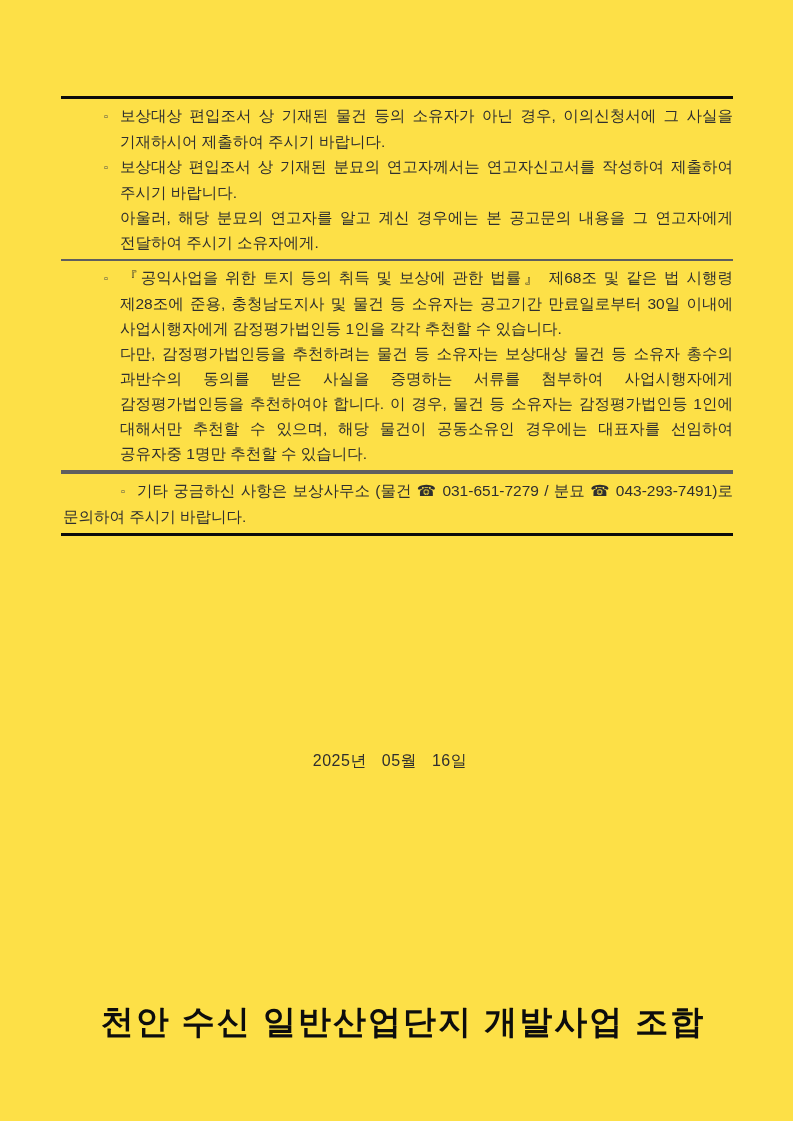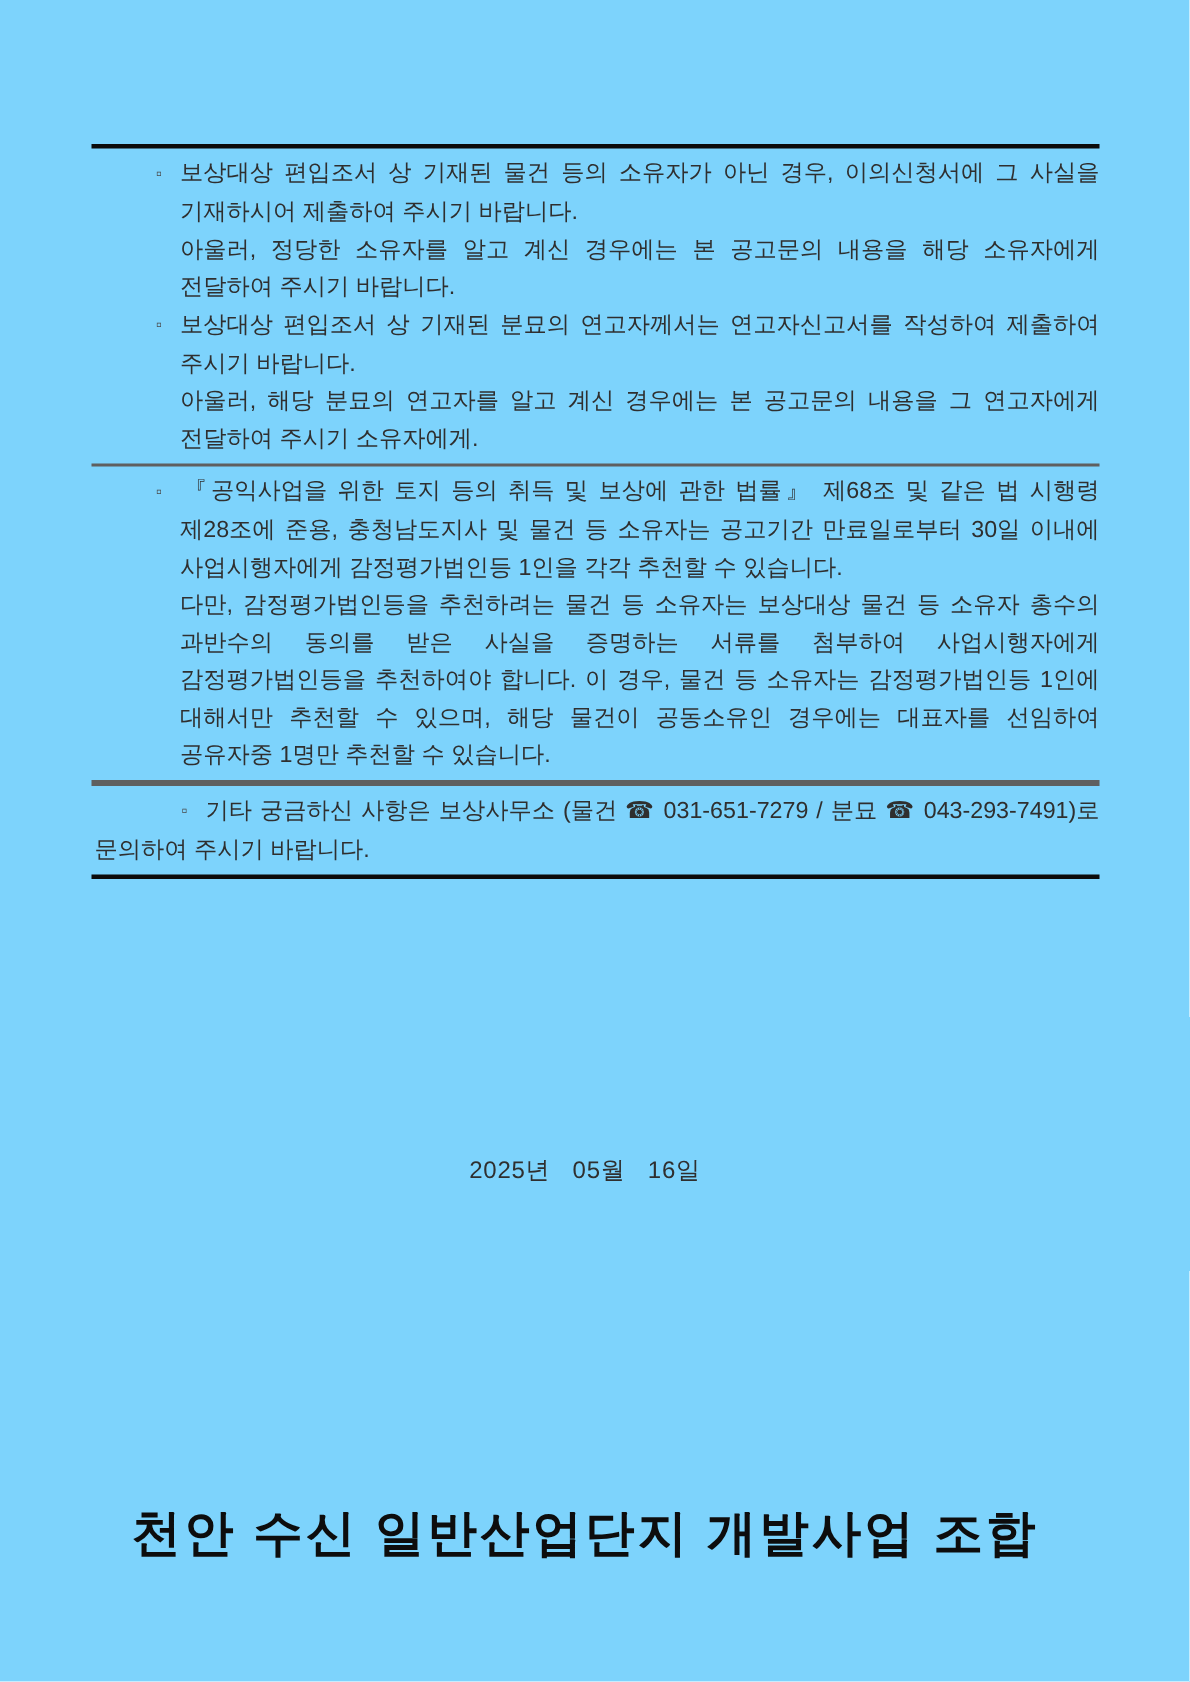--- a/index.html
+++ b/index.html
@@ -5,21 +5,21 @@
   html, body { margin: 0; padding: 0; background: #ffffff; }
   body {
     font-family: "Liberation Sans", "DejaVu Sans", sans-serif;
     color: #2f2f2f;
     -webkit-font-smoothing: antialiased;
   }
   .page {
     position: relative;
     width: 793px;
     height: 1121px;
-    background: #7dd3fc;
+    background: #fde047;
     overflow: hidden;
   }
   .content {
     position: absolute;
     top: 96px;
     left: 61px;
     width: 672px;
   }
   .rule { border: none; margin: 0; }
   .rule.thick { border-top: 3px solid #0b0b0b; }
@@ -44,54 +44,53 @@
     vertical-align: 1px;
   }
   
   .item.flush {
     padding-left: 0;
     margin-left: -26px;
   }
   .item.flush p.first { text-indent: 58px; margin-left: 28px; }
   .date-line {
     position: absolute;
-    top: 770px;
+    top: 751px;
     left: 0;
     width: 780px;
     text-align: center;
     font-size: 16px;
     letter-spacing: 0.5px;
     white-space: pre;
     color: #2f2f2f;
   }
   .signature {
     position: absolute;
     top: 1000px;
-    left: 0;
+    left: 13px;
     width: 780px;
     text-align: center;
     font-size: 33px;
     font-weight: 800;
     letter-spacing: 2px;
     color: #0d0d0d;
     white-space: pre;
   }
 </style>
 </head>
 <body>
 
 <div class="page">
   <div class="content">
 
     <hr class="rule thick">
 
     <section class="group">
       <div class="item">
         <p class="first"><span class="bullet">▫</span><span>보상대상 편입조서 상 기재된 물건 등의 소유자가 아닌 경우, 이의신청서에 그 사실을 기재하시어 제출하여 주시기 바랍니다.</span></p>
-        <p>아울러, 정당한 소유자를 알고 계신 경우에는 본 공고문의 내용을 해당 소유자에게 전달하여 주시기 바랍니다.</p>
       </div>
       <div class="item">
         <p class="first"><span class="bullet">▫</span><span>보상대상 편입조서 상 기재된 분묘의 연고자께서는 연고자신고서를 작성하여 제출하여 주시기 바랍니다.</span></p>
         <p>아울러, 해당 분묘의 연고자를 알고 계신 경우에는 본 공고문의 내용을 그 연고자에게 전달하여 주시기 소유자에게.</p>
       </div>
     </section>
 
     <hr class="rule thin">
 
     <section class="group">

